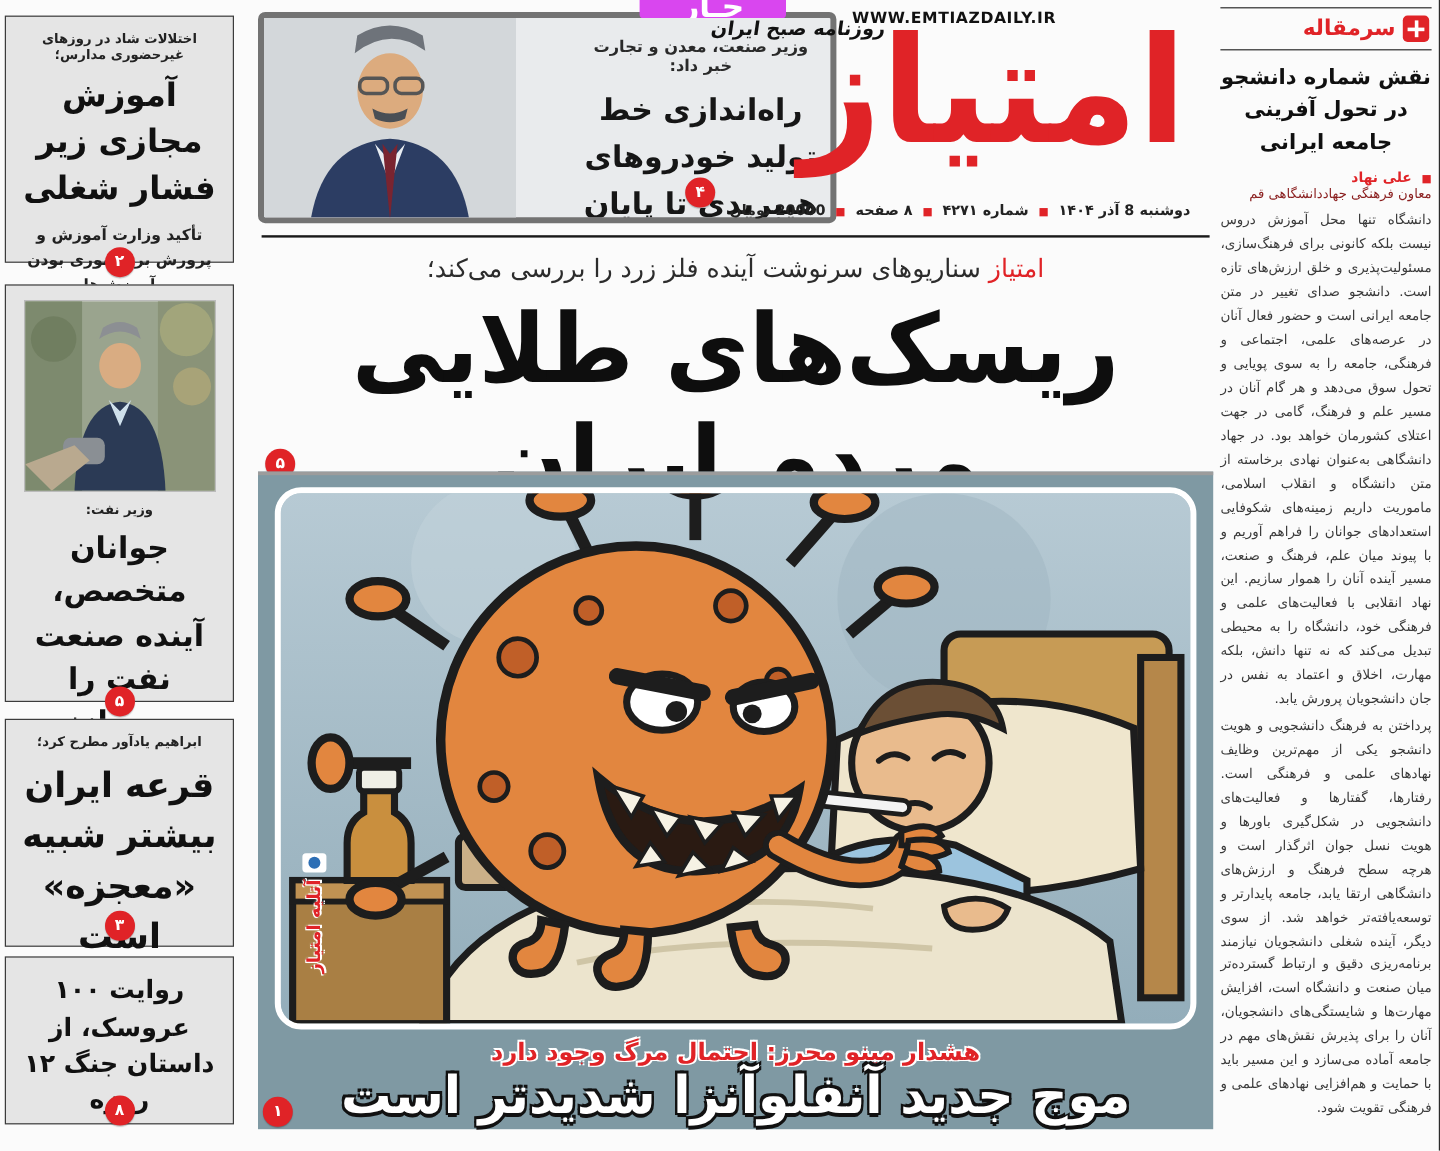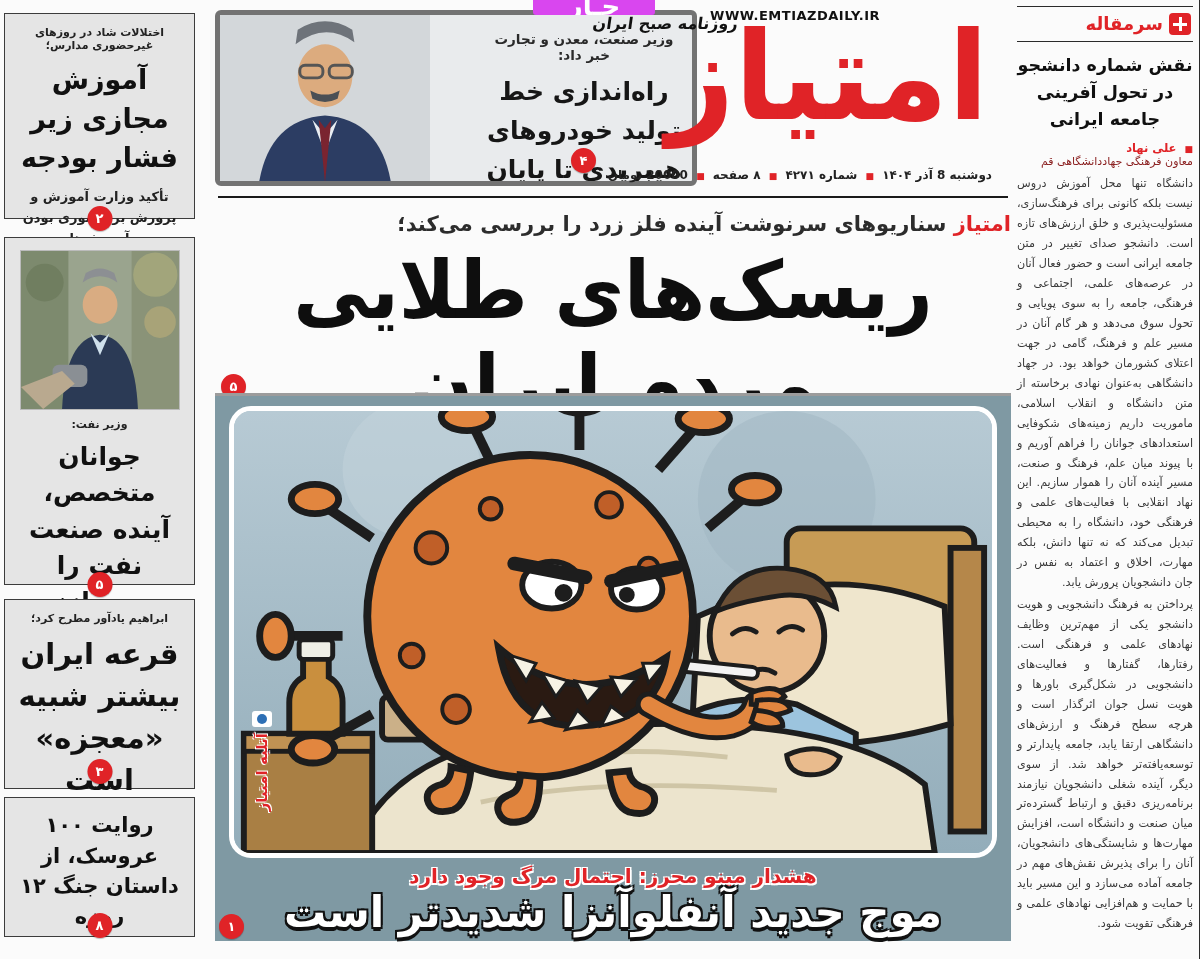--- a/index.html
+++ b/index.html
@@ -76,22 +76,22 @@
     background:#d946ef; overflow:hidden; border-radius:0 0 3px 3px;
   }
   .corner-banner span {
     display:block; color:#fff; font-weight:bold; font-size:26px;
     text-align:center; transform:translateY(-9px); letter-spacing:4px;
   }
 
   
   .rule { left:218px; top:196px; width:790px; height:2px; background:#1a1a1a; }
   .main-kicker {
-    left:215px; top:212px; width:796px; text-align:right;
-    font-size:21px; font-weight:bold; color:#2c2c2c;
+    left:215px; top:212px; width:796px; text-align:center;
+    font-size:21px; font-weight:normal; color:#2c2c2c;
   }
   .main-kicker .brand { color:#e02327; }
   .main-headline {
     left:215px; top:248px; width:796px; text-align:center;
     font-size:76px; font-weight:bold; color:#0e0e0e;
     letter-spacing:-3px; transform:scaleY(1.05);
   }
   .main-badge { left:221px; top:374px; }
 
   
@@ -169,21 +169,21 @@
 
   
   .photo-svg { display:block; width:100%; height:100%; }
   .box2-photo { width:160px; height:160px; margin:0 auto 8px; border:1px solid #bbb; }
 </style>
 </head>
 <body>
 
 <div class="story-box" style="top:13px; height:206px;">
   <div class="story-kicker">اختلالات شاد در روزهای غیرحضوری مدارس؛</div>
-  <div class="story-title" style="font-size:27px;">آموزش مجازی زیر فشار بودجه</div>
+  <div class="story-title" style="font-size:27px;">آموزش مجازی زیر فشار شغلی</div>
   <div class="story-sub">تأکید وزارت آموزش و پرورش بر حضوری بودن آموزش‌ها</div>
   <div class="badge story-badge">۲</div>
 </div>
 
 <div class="story-box" style="top:237px; height:348px;">
   <div class="box2-photo">
     <svg class="photo-svg" viewBox="0 0 100 100" preserveAspectRatio="none">
       <rect width="100" height="100" fill="#9aa48e"></rect>
       <rect x="0" y="0" width="30" height="100" fill="#7d8a6e"></rect>
       <rect x="70" y="0" width="30" height="100" fill="#8a9378"></rect>

